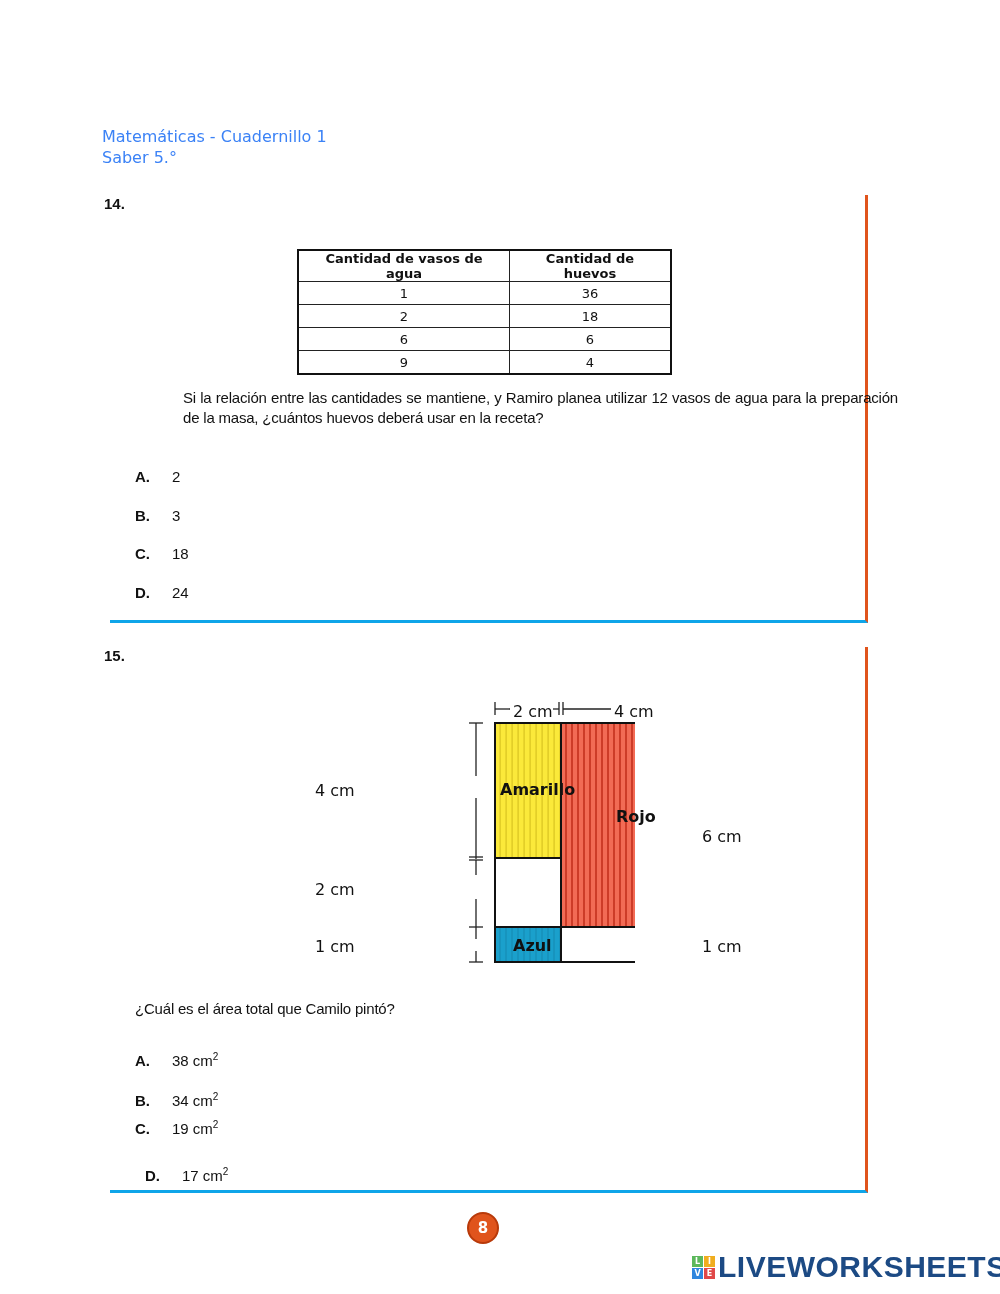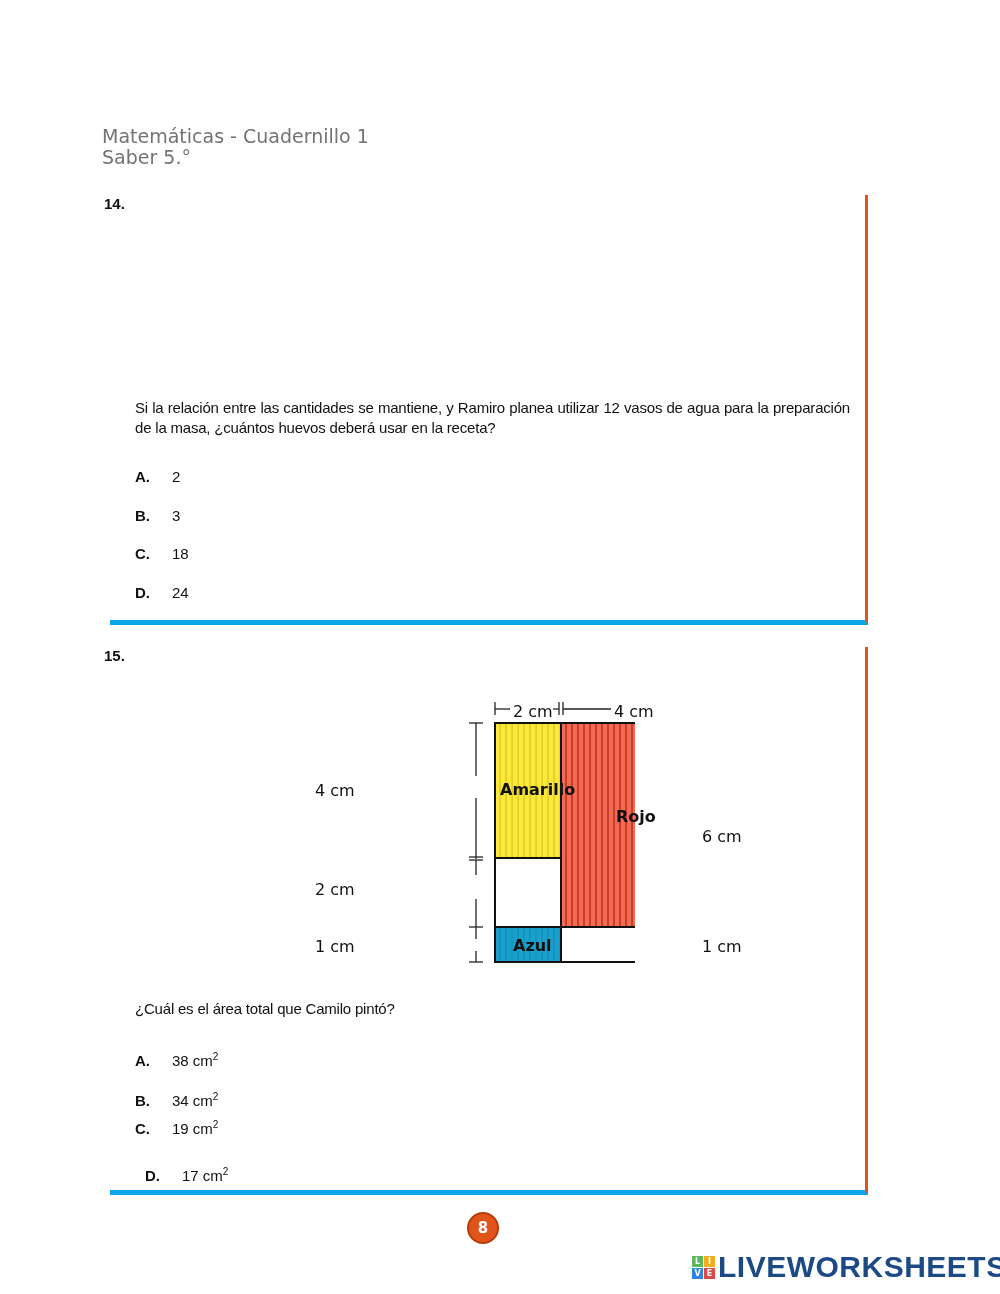--- a/index.html
+++ b/index.html
@@ -1,21 +1,21 @@
 <!DOCTYPE html>
 <html><head>
   <meta charset="utf-8">
   <style>
     html, body { margin: 0; padding: 0; background: #ffffff; }
     body { width: 1000px; height: 1294px; position: relative; overflow: hidden;
            font-family: "DejaVu Sans", sans-serif; color: #111; }
-    .header { position: absolute; left: 102px; top: 126px; color: #737373;
-              font-size: 19px; line-height: 21px; font-family: "DejaVu Sans", sans-serif; }
+    .header { position: absolute; left: 102px; top: 126px; color: #3b82f6;
+              font-size: 16px; line-height: 21px; font-family: "DejaVu Sans", sans-serif; }
     .qbox { position: absolute; left: 110px; width: 755px;
-            border-right: 3px solid #e0541c; border-bottom: 5px solid #0ea5e9; }
+            border-right: 3px solid #e0541c; border-bottom: 3px solid #0ea5e9; }
     #q14 { top: 195px; height: 425px; }
     #q15 { top: 647px; height: 543px; }
     .qnum { position: absolute; left: -6px; top: 0; font-weight: bold; font-size: 15px;
             font-family: "Liberation Sans", sans-serif; }
     .qtext { position: absolute; left: 25px; width: 715px; font-size: 15px; line-height: 20px;
              font-family: "Liberation Sans", sans-serif; text-align: justify; letter-spacing: -0.2px; }
     .opt { position: absolute; left: 25px; font-size: 15px; font-family: "Liberation Sans", sans-serif; }
     .opt .letter { font-weight: bold; display: inline-block; width: 37px; }
     .opt sup { font-size: 10px; }
     table.data { position: absolute; left: 187px; top: 54px; border-collapse: collapse;
@@ -40,22 +40,48 @@
 <body>
 
 <div class="header">
   <div>Matemáticas - Cuadernillo 1</div>
   <div>Saber 5.°</div>
 </div>
 
 <div class="qbox" id="q14">
   <div class="qnum">14.</div>
 
+  <table class="data">
+    <thead>
+      <tr>
+        <th>Cantidad de vasos de agua</th>
+        <th>Cantidad de huevos</th>
+      </tr>
+    </thead>
+    <tbody>
+      <tr>
+        <td class="c1">1</td>
+        <td class="c2">36</td>
+      </tr>
+      <tr>
+        <td class="c1">2</td>
+        <td class="c2">18</td>
+      </tr>
+      <tr>
+        <td class="c1">6</td>
+        <td class="c2">6</td>
+      </tr>
+      <tr>
+        <td class="c1">9</td>
+        <td class="c2">4</td>
+      </tr>
+    </tbody>
+  </table>
 
-  <div class="qtext" style="top:203px;">Si la relación entre las cantidades se mantiene, y Ramiro planea utilizar 12 vasos de agua para la preparación de la masa, ¿cuántos huevos deberá usar en la receta?</div>
+  <div class="qtext" style="top:193px;margin-left:48px;">Si la relación entre las cantidades se mantiene, y Ramiro planea utilizar 12 vasos de agua para la preparación de la masa, ¿cuántos huevos deberá usar en la receta?</div>
 
   <div class="opt" style="top:273px;">
     <span class="letter">A.</span><span>2</span>
   </div>
   <div class="opt" style="top:312px;">
     <span class="letter">B.</span><span>3</span>
   </div>
   <div class="opt" style="top:350px;">
     <span class="letter">C.</span><span>18</span>
   </div>

